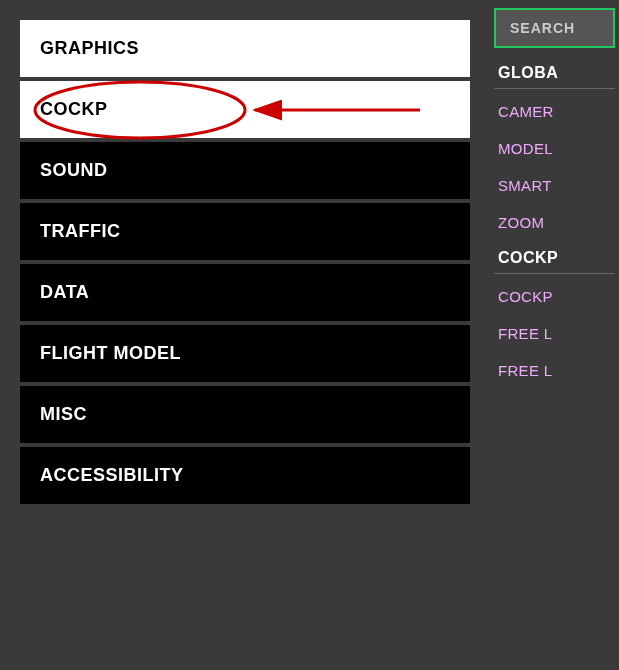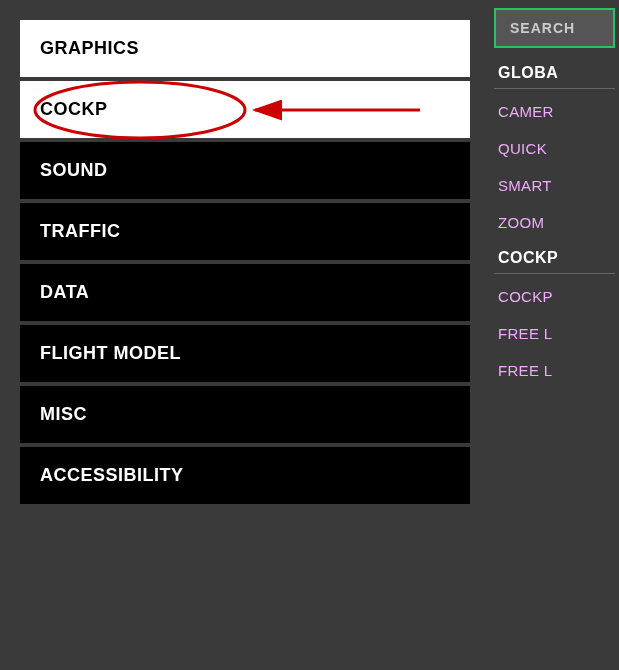--- a/index.html
+++ b/index.html
@@ -148,21 +148,21 @@
 
 <div class="right-panel">
   <div class="search-bar">
     <span>SEARCH</span>
   </div>
 
   <div>
     <div class="right-section-title">GLOBA</div>
     <div class="right-divider"></div>
     <div class="right-item">CAMER</div>
-    <div class="right-item">QUICK</div>
+    <div class="right-item">MODEL</div>
     <div class="right-item">SMART</div>
     <div class="right-item">ZOOM</div>
   </div>
 
   <div>
     <div class="right-section-title">COCKP</div>
     <div class="right-divider"></div>
     <div class="right-item">COCKP</div>
     <div class="right-item">FREE L</div>
     <div class="right-item">FREE L</div>

